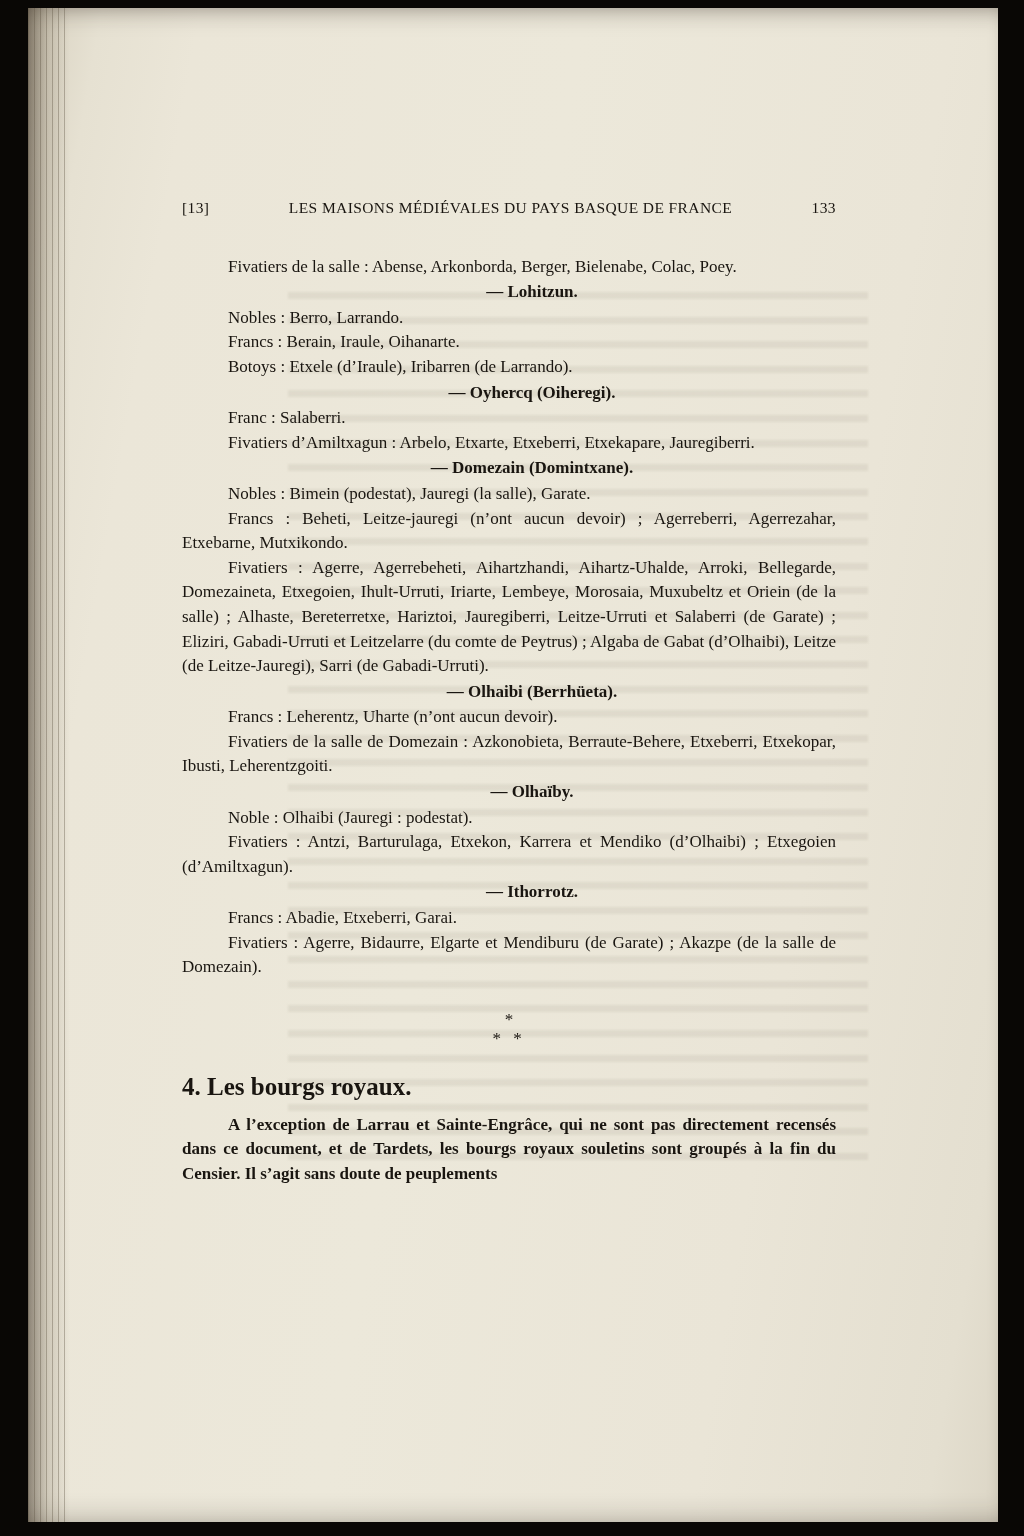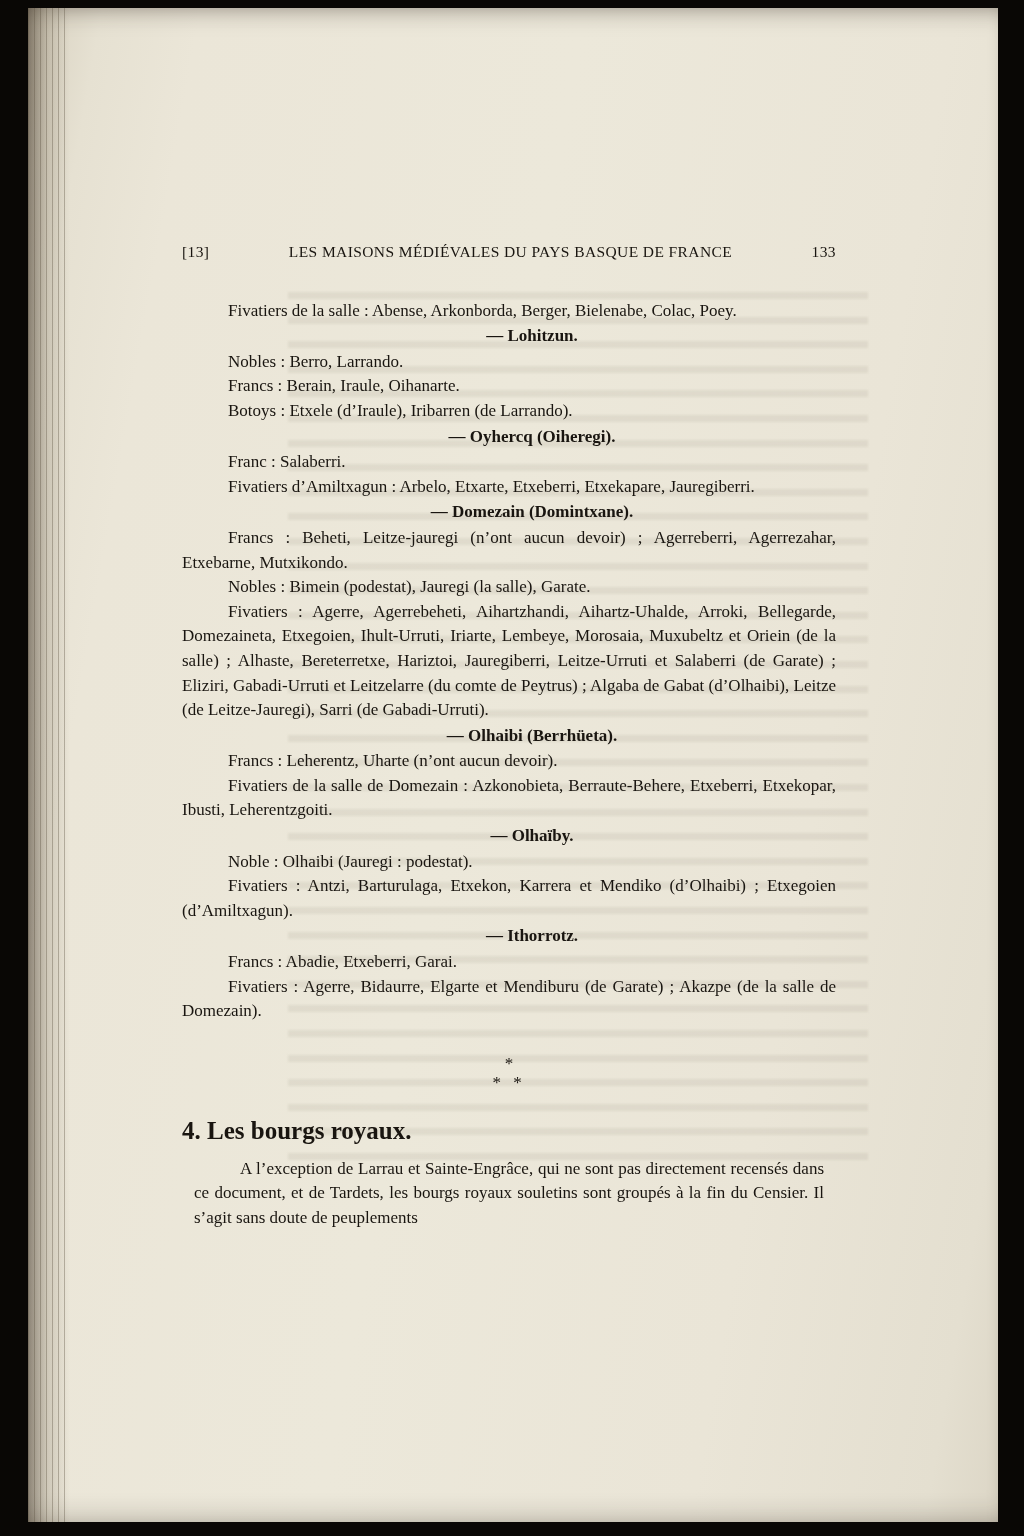--- a/index.html
+++ b/index.html
@@ -73,21 +73,20 @@
     font-size: 17px;
     line-height: 24.6px;
   }
   .page-header {
     display: flex;
     align-items: baseline;
     font-size: 15.5px;
     letter-spacing: 0.4px;
     margin-bottom: 34px;
     white-space: nowrap;
-    margin-top: 44px;
   }
   .page-header .ref { flex: 0 0 auto; }
   .page-header .title { flex: 1 1 auto; text-align: center; }
   .page-header .pagenum { flex: 0 0 auto; }
   .body-text p {
     margin: 0;
     text-indent: 46px;
     text-align: justify;
   }
   .body-text p.heading {
@@ -104,23 +103,24 @@
   }
   .stars .l2 { letter-spacing: 4px; }
   .section-title {
     font-size: 25px;
     font-weight: bold;
     margin-top: 26px;
     margin-bottom: 13px;
     line-height: 26px;
   }
   .closing {
-    margin: 12px;
+    margin: 0;
     text-indent: 46px;
     text-align: justify;
+    font-weight: bold;
   }
 </style>
 </head>
 <body>
 
 <div class="scan-frame">
   <div class="page">
     <div class="gutter-edges"></div>
     <div class="bleedthrough"></div>
 
@@ -135,22 +135,22 @@
       <div class="body-text">
           <p class="entry"><span class="lead">Fivatiers</span><span> de la salle : Abense, Arkonborda, Berger, Bielenabe, Colac, Poey.</span></p>
           <p class="heading"><span>— Lohitzun.</span></p>
           <p class="entry"><span class="lead">Nobles :</span><span> Berro, Larrando.</span></p>
           <p class="entry"><span class="lead">Francs :</span><span> Berain, Iraule, Oihanarte.</span></p>
           <p class="entry"><span class="lead">Botoys :</span><span> Etxele (d’Iraule), Iribarren (de Larrando).</span></p>
           <p class="heading"><span>— Oyhercq (Oiheregi).</span></p>
           <p class="entry"><span class="lead">Franc :</span><span> Salaberri.</span></p>
           <p class="entry"><span class="lead">Fivatiers</span><span> d’Amiltxagun : Arbelo, Etxarte, Etxeberri, Etxekapare, Jauregiberri.</span></p>
           <p class="heading"><span>— Domezain (Domintxane).</span></p>
+          <p class="entry"><span class="lead">Nobles :</span><span> Bimein (podestat), Jauregi (la salle), Garate.</span></p>
           <p class="entry"><span class="lead">Francs :</span><span> Beheti, Leitze-jauregi (n’ont aucun devoir) ; Agerreberri, Agerrezahar, Etxebarne, Mutxikondo.</span></p>
-          <p class="entry"><span class="lead">Nobles :</span><span> Bimein (podestat), Jauregi (la salle), Garate.</span></p>
           <p class="entry"><span class="lead">Fivatiers :</span><span> Agerre, Agerrebeheti, Aihartzhandi, Aihartz-Uhalde, Arroki, Bellegarde, Domezaineta, Etxegoien, Ihult-Urruti, Iriarte, Lembeye, Morosaia, Muxubeltz et Oriein (de la salle) ; Alhaste, Bereterretxe, Hariztoi, Jauregiberri, Leitze-Urruti et Salaberri (de Garate) ; Eliziri, Gabadi-Urruti et Leitzelarre (du comte de Peytrus) ; Algaba de Gabat (d’Olhaibi), Leitze (de Leitze-Jauregi), Sarri (de Gabadi-Urruti).</span></p>
           <p class="heading"><span>— Olhaibi (Berrhüeta).</span></p>
           <p class="entry"><span class="lead">Francs :</span><span> Leherentz, Uharte (n’ont aucun devoir).</span></p>
           <p class="entry"><span class="lead">Fivatiers</span><span> de la salle de Domezain : Azkonobieta, Berraute-Behere, Etxeberri, Etxekopar, Ibusti, Leherentzgoiti.</span></p>
           <p class="heading"><span>— Olhaïby.</span></p>
           <p class="entry"><span class="lead">Noble :</span><span> Olhaibi (Jauregi : podestat).</span></p>
           <p class="entry"><span class="lead">Fivatiers :</span><span> Antzi, Barturulaga, Etxekon, Karrera et Mendiko (d’Olhaibi) ; Etxegoien (d’Amiltxagun).</span></p>
           <p class="heading"><span>— Ithorrotz.</span></p>
           <p class="entry"><span class="lead">Francs :</span><span> Abadie, Etxeberri, Garai.</span></p>
           <p class="entry"><span class="lead">Fivatiers :</span><span> Agerre, Bidaurre, Elgarte et Mendiburu (de Garate) ; Akazpe (de la salle de Domezain).</span></p>

